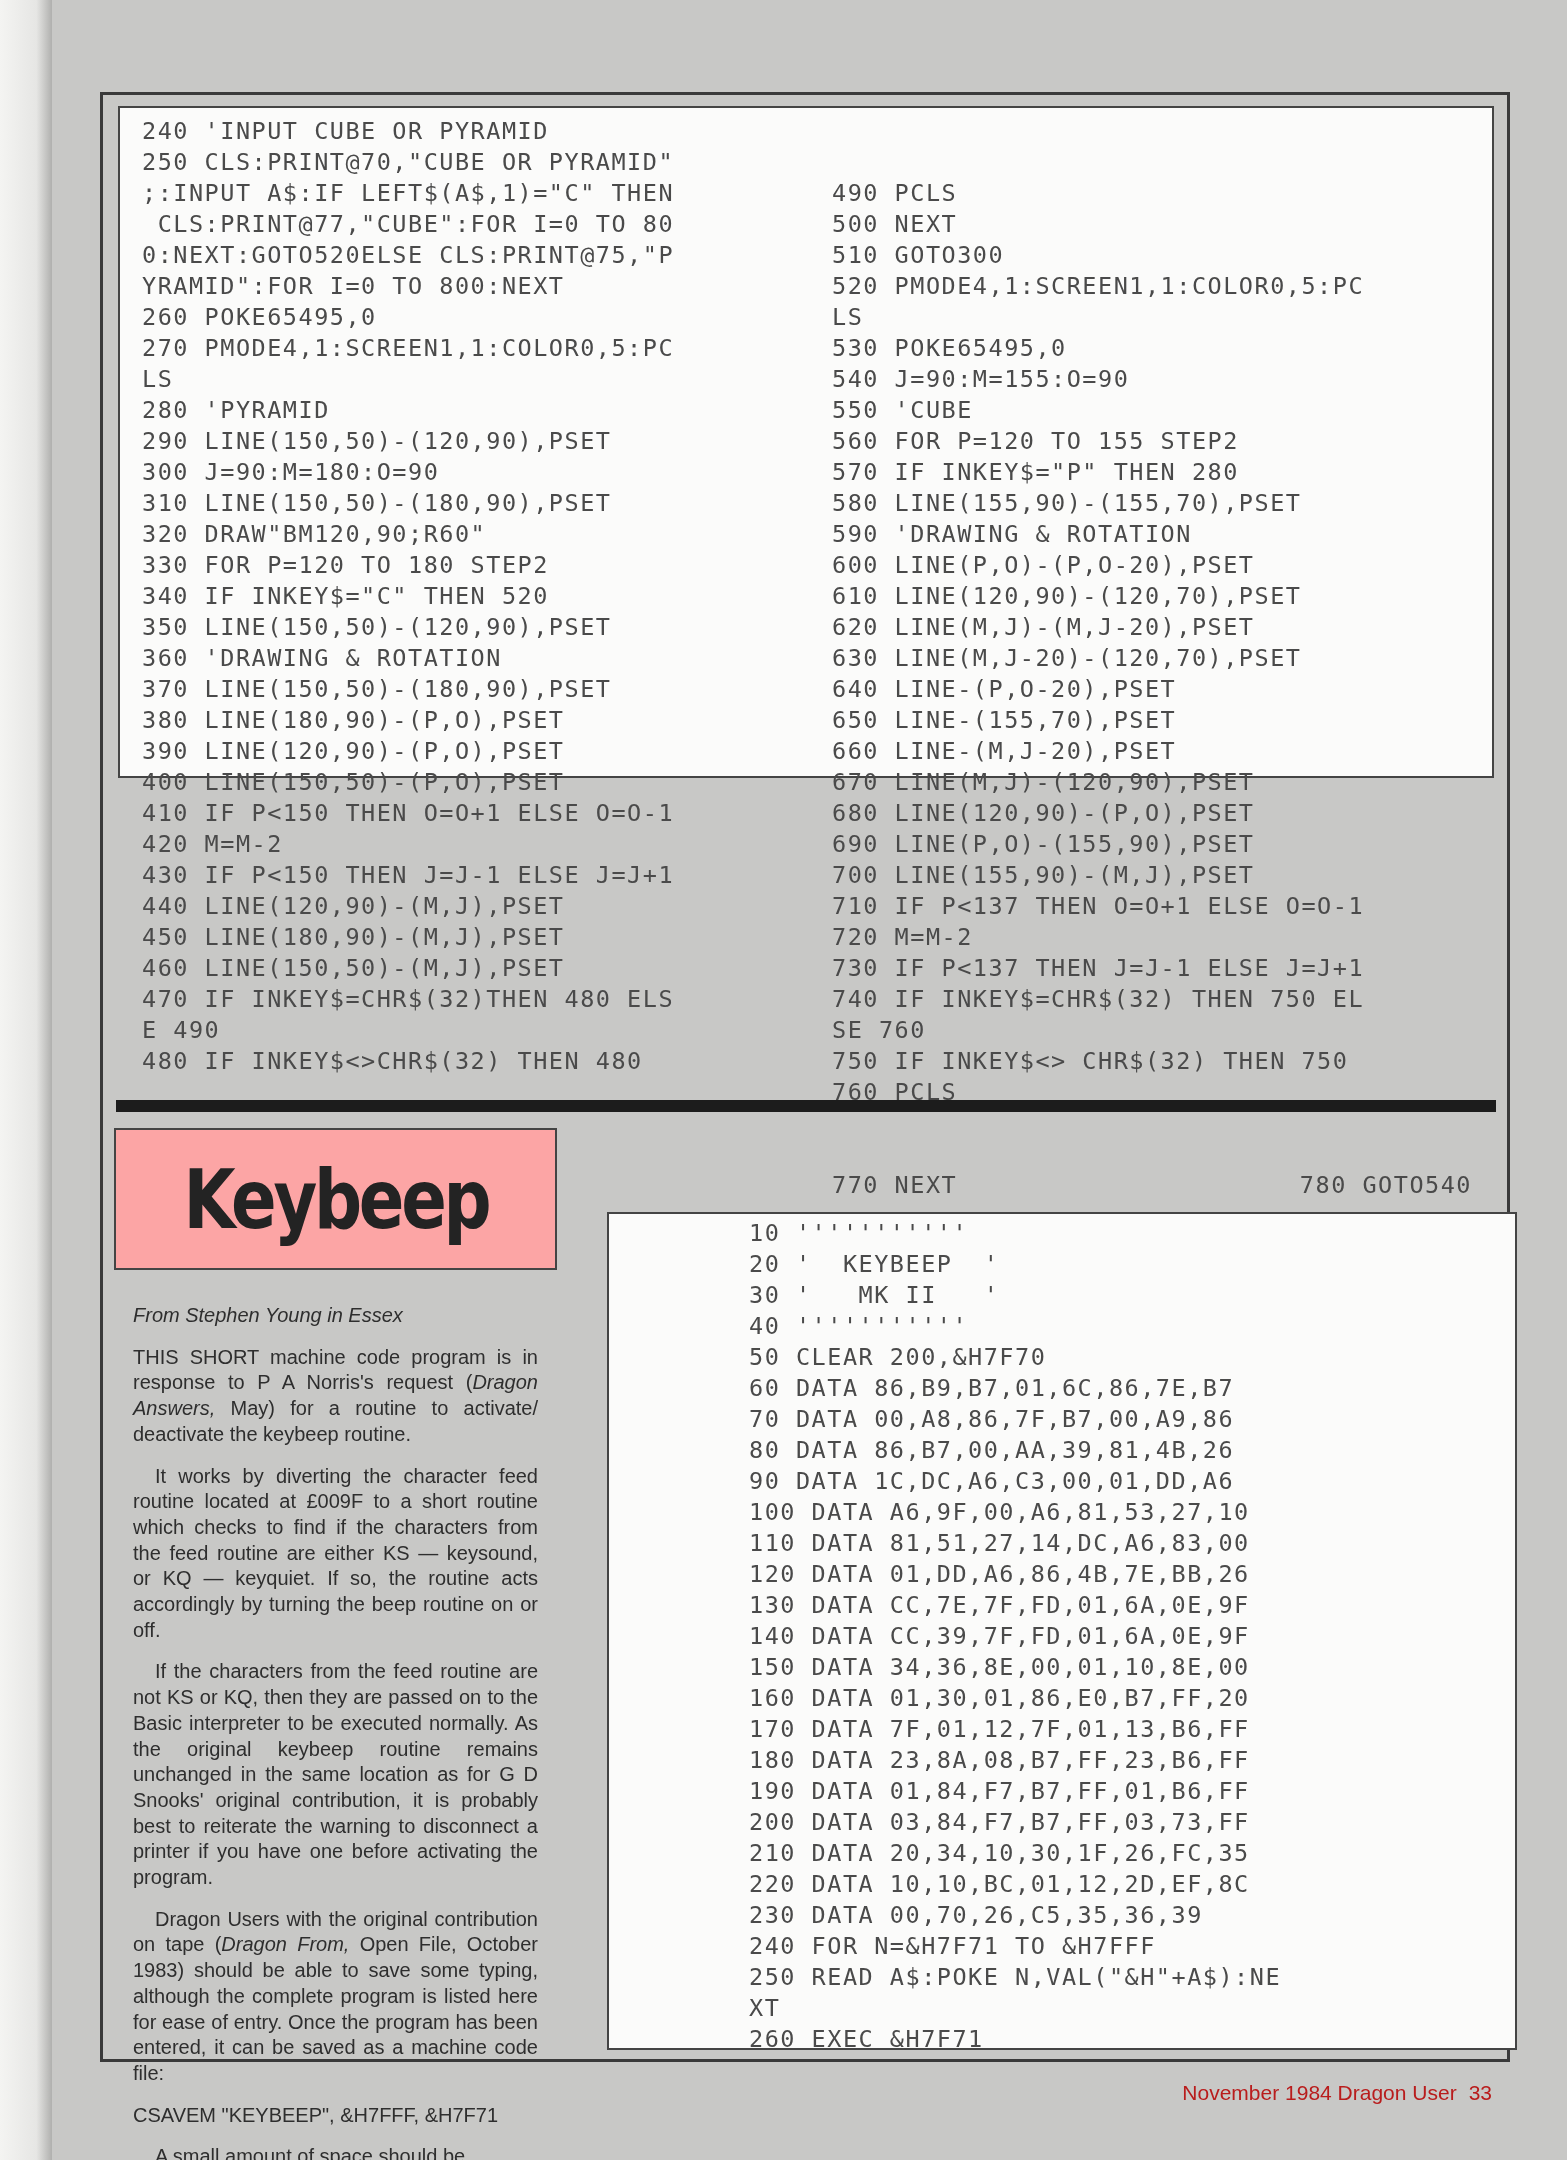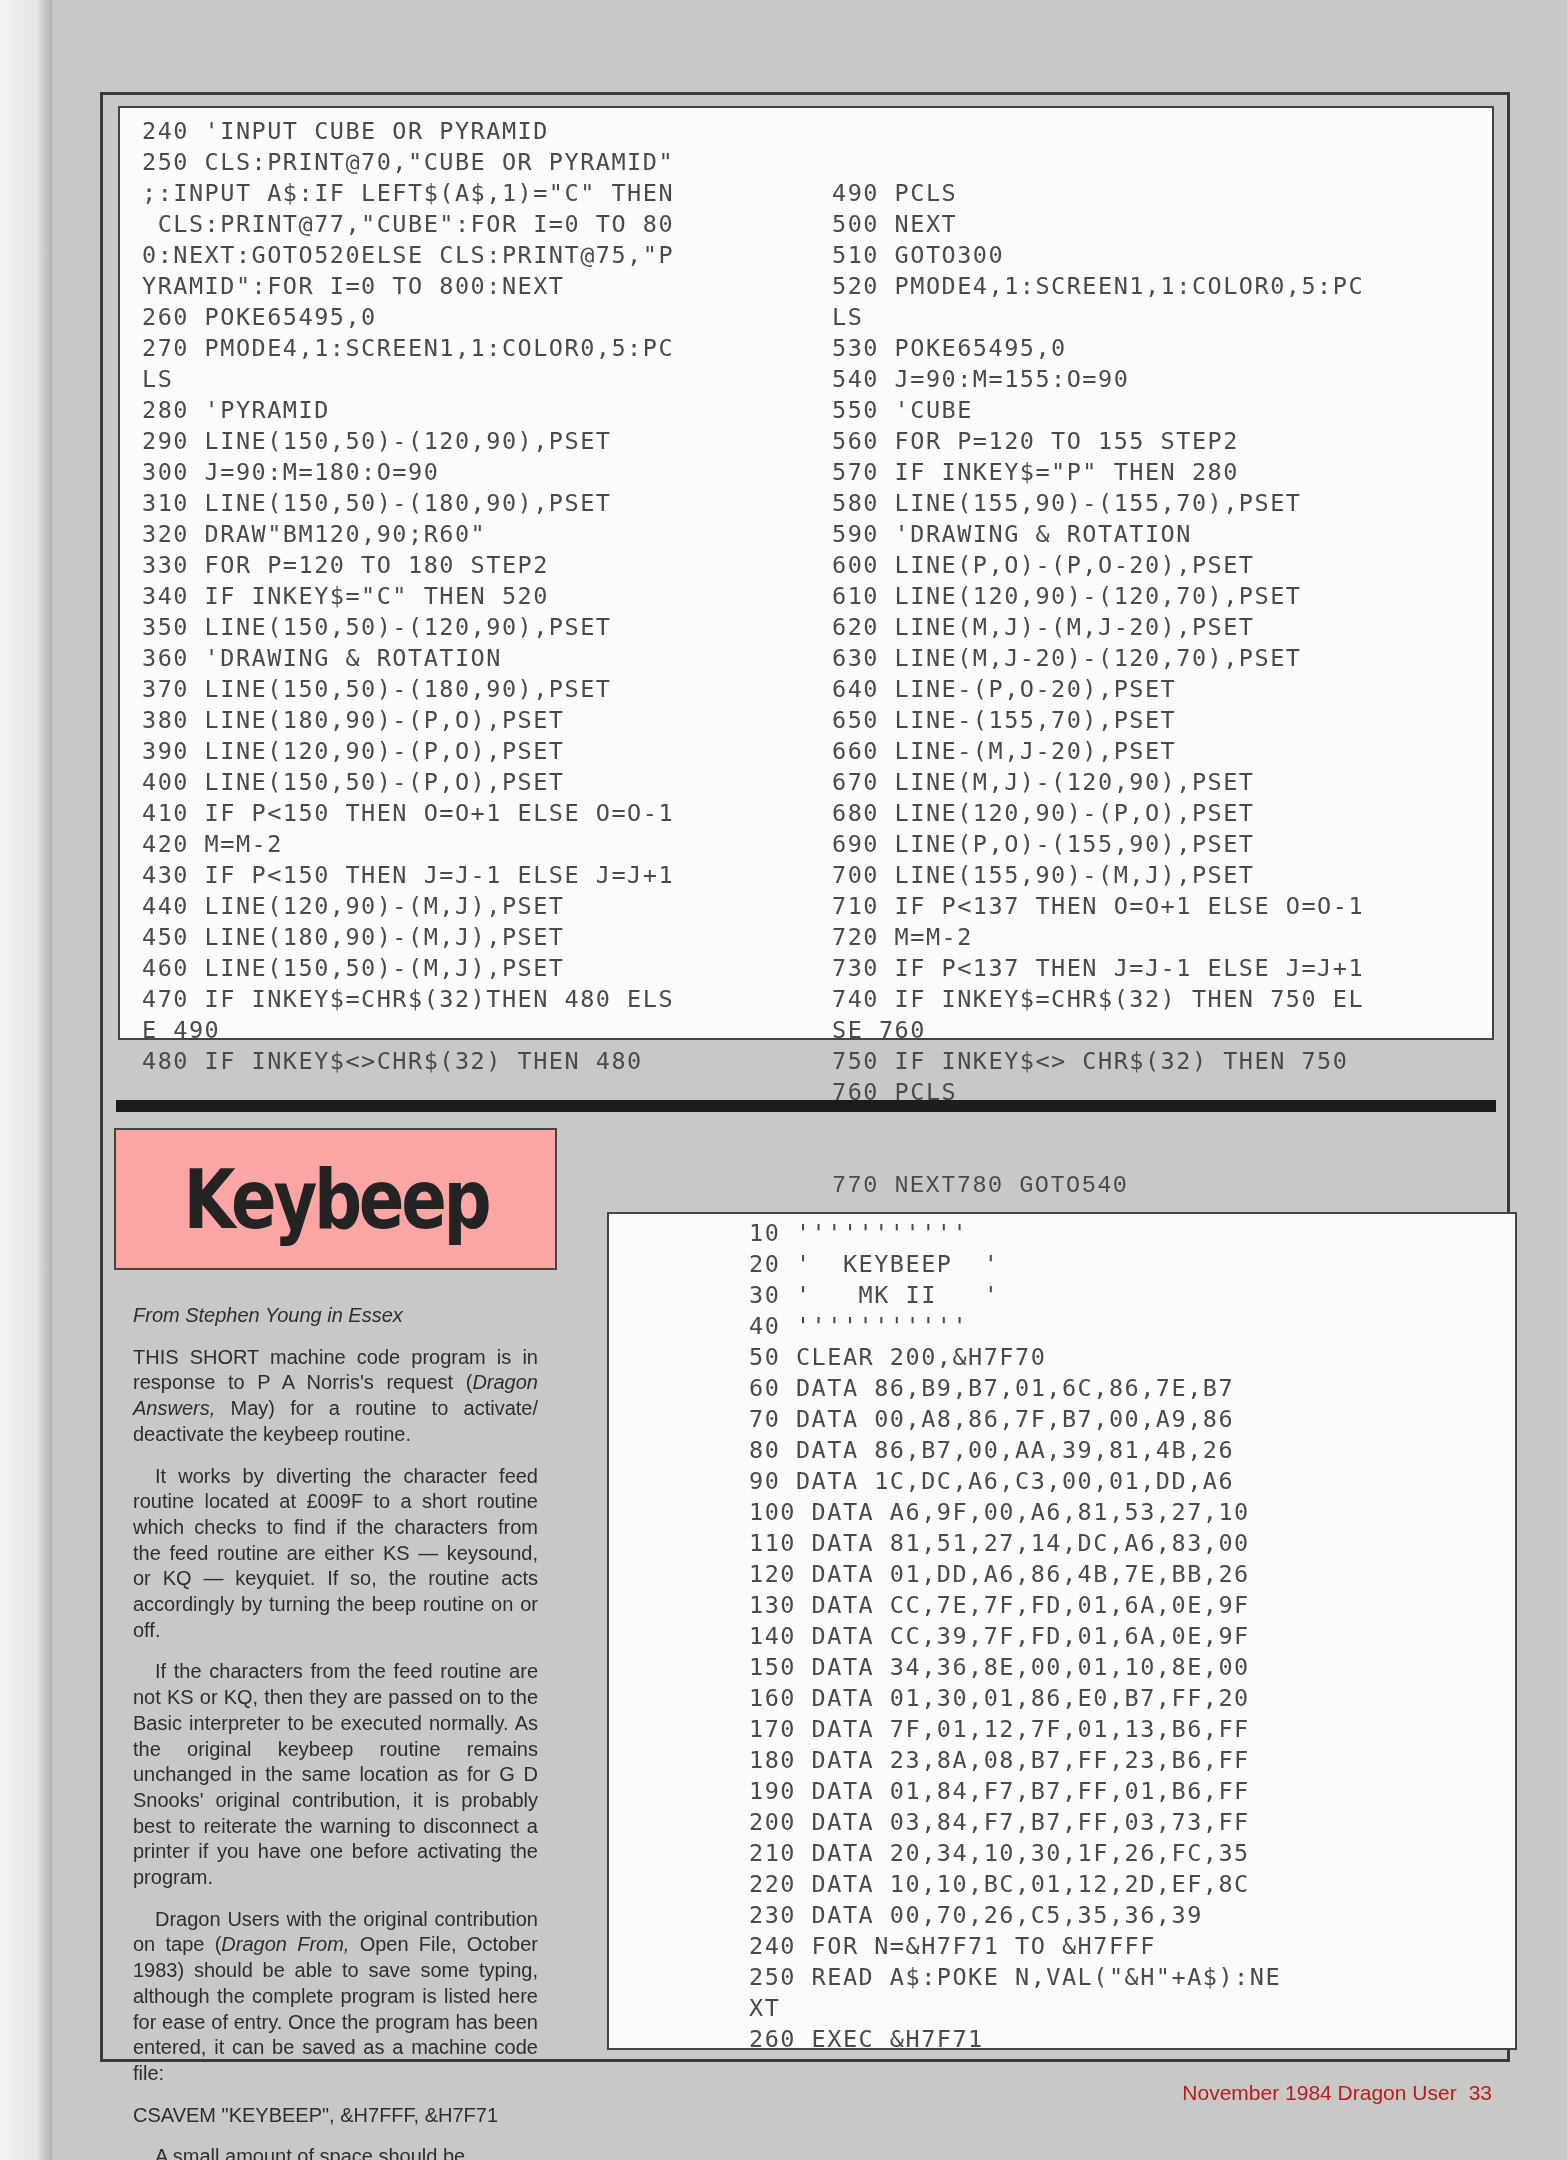--- a/index.html
+++ b/index.html
@@ -10,33 +10,33 @@
   }
   .left-bleed {
     position: absolute; left: 0; top: 0; width: 52px; height: 2160px;
     background: linear-gradient(to right, #f4f4f2 0%, #e6e6e4 70%, #b0b0ae 100%);
   }
   .page-frame {
     position: absolute; left: 100px; top: 92px; width: 1410px; height: 1970px;
     border: 3px solid #3a3a3a; box-sizing: border-box;
   }
   .listing-top {
-    position: absolute; left: 118px; top: 106px; width: 1376px; height: 934px;
+    position: absolute; left: 118px; top: 106px; width: 1376px; height: 672px;
     background: #fbfbfa; border: 2px solid #444; box-sizing: border-box;
   }
   .code-col {
     position: absolute; top: 8px;
     font-family: "DejaVu Sans Mono", monospace; font-size: 23.5px;
     line-height: 31px; color: #4a4a4a; letter-spacing: 1.5px;
     white-space: pre;
   }
   .code-col.left { left: 22px; }
   .code-col.right { left: 712px; }
   .code-line { display: block; }
-  .last-row { display: flex; width: 640px; font-family: Liberation Mono, monospace; }
+  .last-row { display: flex; justify-content: space-between; width: 640px; }
 
   .rule-bar {
     position: absolute; left: 116px; top: 1100px; width: 1380px; height: 12px;
     background: #1c1c1c;
   }
 
   .title-box {
     position: absolute; left: 114px; top: 1128px; width: 443px; height: 142px;
     background: #fca5a5; border: 2px solid #444; box-sizing: border-box;
     display: flex; align-items: center; justify-content: center;

